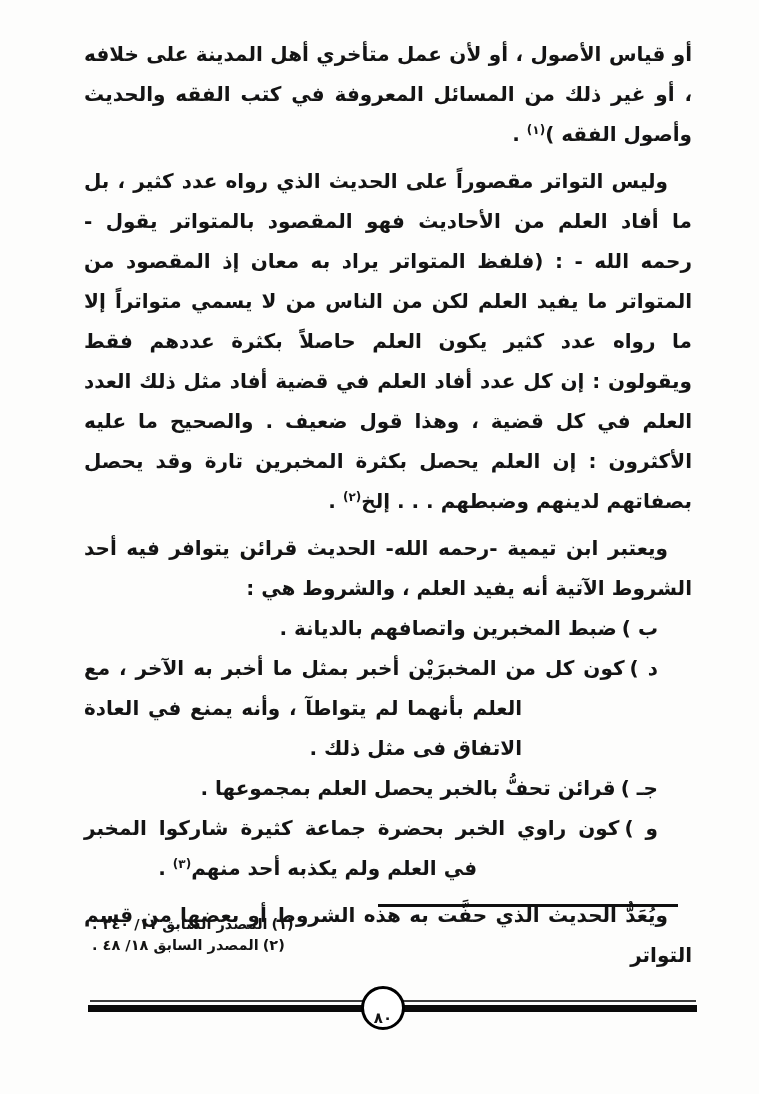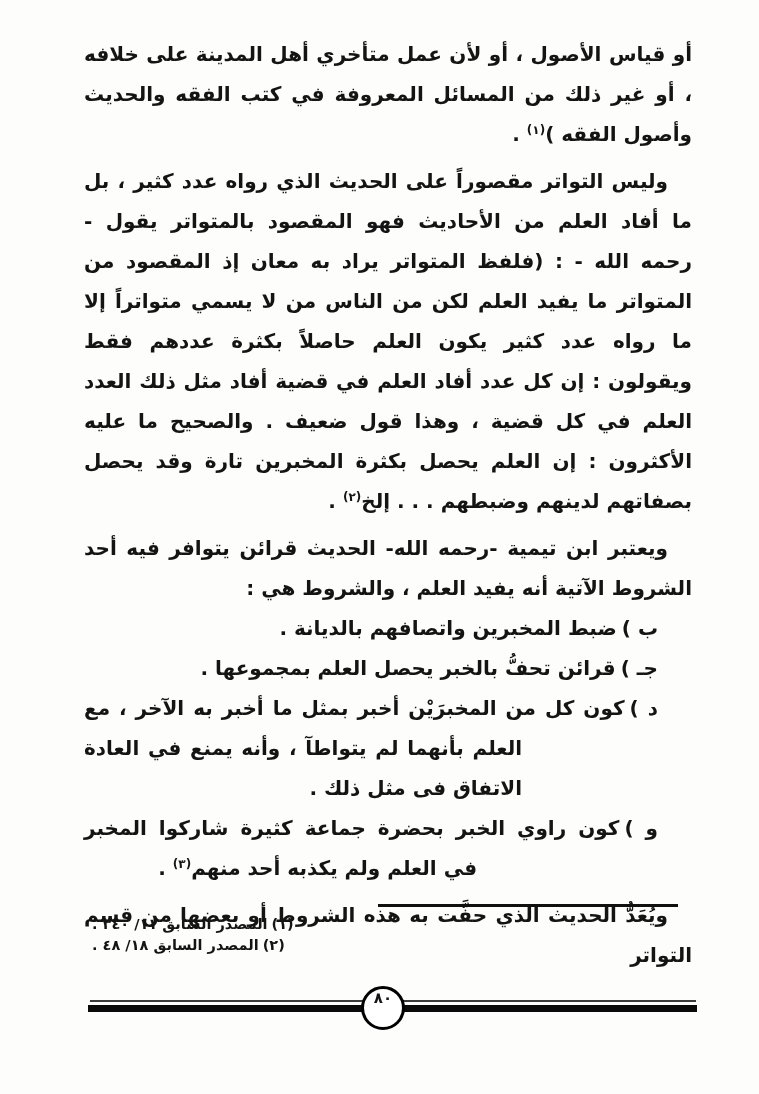--- a/index.html
+++ b/index.html
@@ -37,41 +37,41 @@
     background:#3c3c3c;z-index:1;
   }
   .rule-thick{
     position:absolute;top:1005px;left:88px;width:609px;height:7px;
     background:#0a0a0a;z-index:1;
   }
   .page-badge{
     position:absolute;top:986px;left:361px;width:44px;height:44px;
     box-sizing:border-box;border:3px solid #000;border-radius:50%;
     background:#fff;z-index:2;
-    display:flex;align-items:flex-start;justify-content:center;
+    display:flex;align-items:flex-end;justify-content:center;
     font-size:15px;font-weight:700;direction:rtl;
   }
 </style>
 </head>
 <body>
 
 <div class="text-block">
 
   <p><span>أو قياس الأصول ، أو لأن عمل متأخري أهل المدينة على خلافه ، أو غير ذلك من المسائل المعروفة في كتب الفقه والحديث وأصول الفقه )</span><sup class="fn-ref">(١)</sup><span> .</span></p>
 
   <p class="pstart"><span>وليس التواتر مقصوراً على الحديث الذي رواه عدد كثير ، بل ما أفاد العلم من الأحاديث فهو المقصود بالمتواتر يقول - رحمه الله - : (فلفظ المتواتر يراد به معان إذ المقصود من المتواتر ما يفيد العلم لكن من الناس من لا يسمي متواتراً إلا ما رواه عدد كثير يكون العلم حاصلاً بكثرة عددهم فقط ويقولون : إن كل عدد أفاد العلم في قضية أفاد مثل ذلك العدد العلم في كل قضية ، وهذا قول ضعيف . والصحيح ما عليه الأكثرون : إن العلم يحصل بكثرة المخبرين تارة وقد يحصل بصفاتهم لدينهم وضبطهم . . . إلخ</span><sup class="fn-ref">(٢)</sup><span> .</span></p>
 
   <p class="pstart"><span>ويعتبر ابن تيمية -رحمه الله- الحديث قرائن يتوافر فيه أحد الشروط الآتية أنه يفيد العلم ، والشروط هي :</span></p>
 
 
   <p class="cond"><span class="cond-label">ب )</span><span>ضبط المخبرين واتصافهم بالديانة .</span></p>
 
+  <p class="cond hang-d"><span class="cond-label">د )</span><span>كون كل من المخبرَيْن أخبر بمثل ما أخبر به الآخر ، مع العلم بأنهما لم يتواطآ ، وأنه يمنع في العادة الاتفاق فى مثل ذلك .</span></p>
+
   <p class="cond"><span class="cond-label">جـ )</span><span>قرائن تحفُّ بالخبر يحصل العلم بمجموعها .</span></p>
-
-  <p class="cond hang-d"><span class="cond-label">د )</span><span>كون كل من المخبرَيْن أخبر بمثل ما أخبر به الآخر ، مع العلم بأنهما لم يتواطآ ، وأنه يمنع في العادة الاتفاق فى مثل ذلك .</span></p>
 
 
   <p class="cond hang-w"><span class="cond-label">و )</span><span>كون راوي الخبر بحضرة جماعة كثيرة شاركوا المخبر في العلم ولم يكذبه أحد منهم</span><sup class="fn-ref">(٣)</sup><span> .</span></p>
 
   <p class="pstart"><span>ويُعَدُّ الحديث الذي حفَّت به هذه الشروط أو بعضها من قسم التواتر</span></p>
 
 </div>
 
 <div class="fnsep"></div>
 

